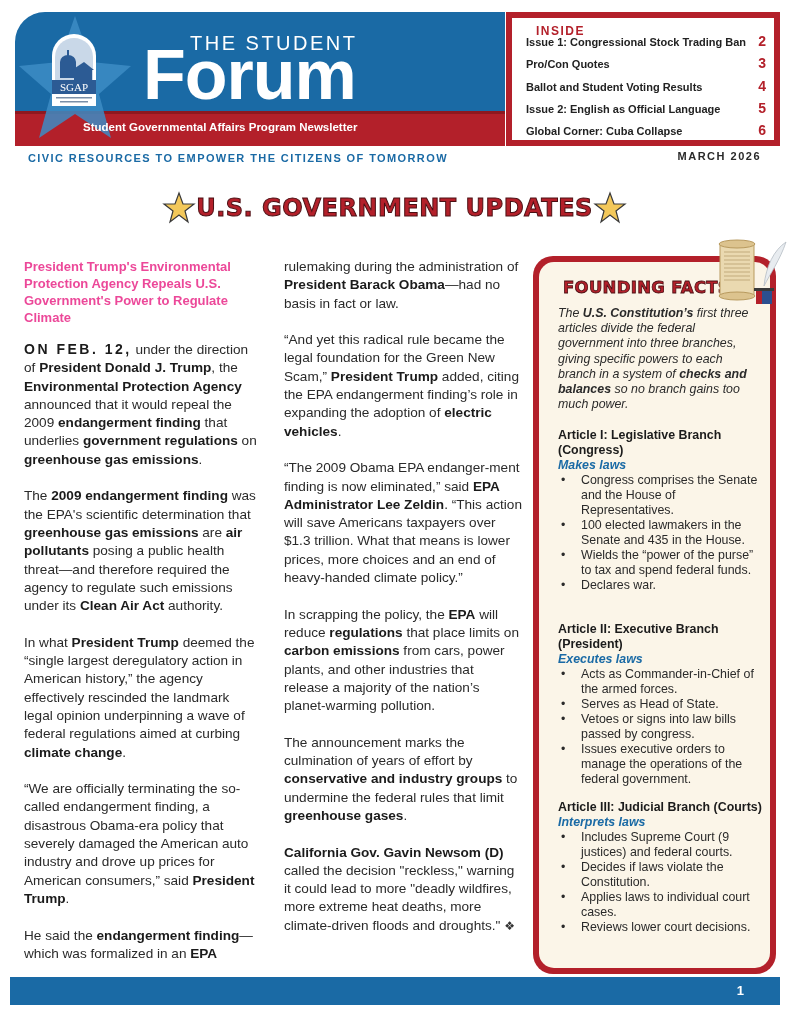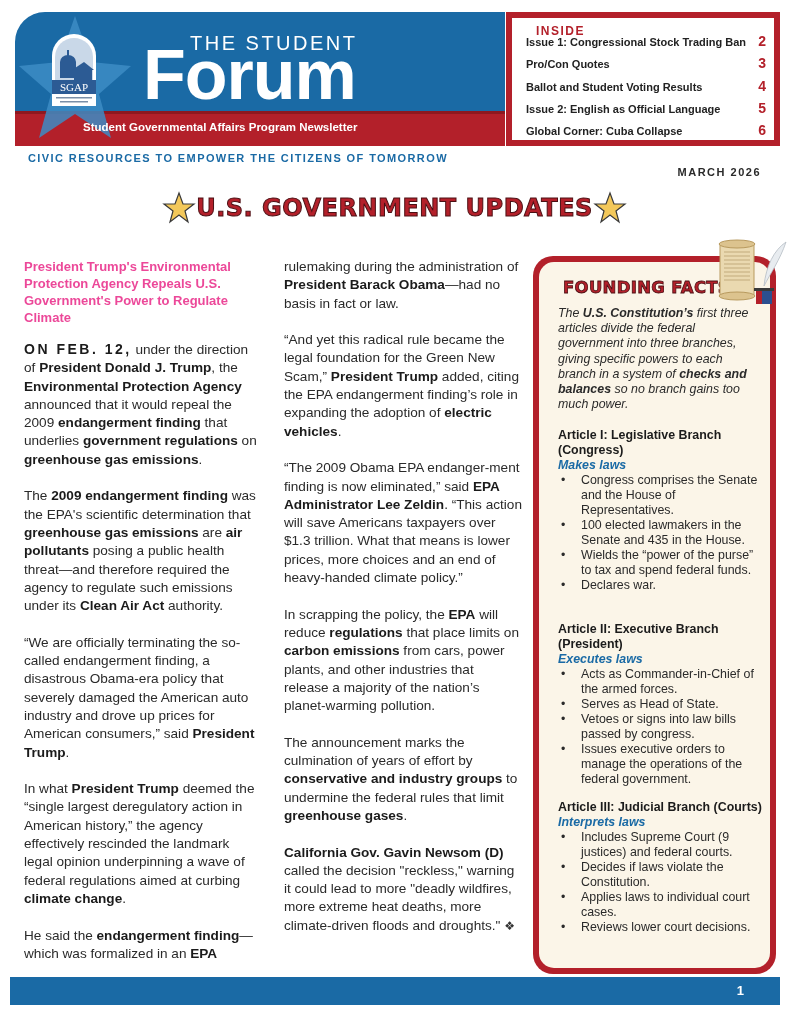--- a/index.html
+++ b/index.html
@@ -18,21 +18,21 @@
 
   
   .inside { position: absolute; left: 506px; top: 12px; width: 274px; height: 134px; background: #b3202a; }
   .inside-inner { position: absolute; left: 6px; top: 6px; width: 262px; height: 122px; background: #ffffff; }
   .inside-label { position: absolute; left: 12px; top: -10px; background: #fff; color: #b3202a; font-weight: bold; font-size: 12px; letter-spacing: 1.5px; padding: 0 12px 0 12px; margin-top: 16px; }
   .inside-list { position: absolute; left: 14px; top: 15px; width: 240px; }
   .inside-item { display: flex; justify-content: space-between; align-items: baseline; height: 22.3px; font-size: 11px; font-weight: bold; color: #222; }
   .inside-item .pg { color: #b3202a; font-size: 14px; font-weight: bold; }
 
   .civic { position: absolute; left: 28px; top: 152px; font-size: 11px; font-weight: bold; letter-spacing: 1.4px; color: #1a6aa5; }
-  .date { position: absolute; right: 28px; top: 166px; font-size: 11px; font-weight: bold; letter-spacing: 1.5px; color: #2a2a2a; }
+  .date { position: absolute; right: 28px; top: 150px; font-size: 11px; font-weight: bold; letter-spacing: 1.5px; color: #2a2a2a; }
 
   
   .section-head { position: absolute; left: 0; top: 188px; width: 789px; height: 40px; display: flex; justify-content: center; align-items: center; }
   .section-title { font-family: "DejaVu Sans", sans-serif; font-size: 24px; font-weight: bold; color: #b3202a; letter-spacing: 0.5px; -webkit-text-stroke: 1px #4a1014; }
   .star-icon { width: 34px; height: 34px; }
 
   
   .col { position: absolute; font-size: 13.6px; line-height: 18.3px; color: #2a2a2a; }
   .col1 { left: 24px; top: 258px; width: 234px; }
   .col2 { left: 284px; top: 258px; width: 238px; }
@@ -125,22 +125,22 @@
   <div class="section-title">U.S. GOVERNMENT UPDATES</div>
   <svg class="star-icon" viewBox="0 0 34 34">
     <polygon points="17,2 21,13 32,13 23,20 26,31 17,24 8,31 11,20 2,13 13,13" fill="#f3c85a" stroke="#3a3a3a" stroke-width="1.2"></polygon>
   </svg>
 </div>
 
 <div class="col col1">
   <p class="headline">President Trump's Environmental Protection Agency Repeals U.S. Government's Power to Regulate Climate</p>
   <p><span class="dateline">ON FEB. 12,</span><span> under the direction of </span><b>President Donald J. Trump</b><span>, the </span><b>Environmental Protection Agency</b><span> announced that it would repeal the 2009 </span><b>endangerment finding</b><span> that underlies </span><b>government regulations</b><span> on </span><b>greenhouse gas emissions</b><span>.</span></p>
   <p><span>The </span><b>2009 endangerment finding</b><span> was the EPA's scientific determination that </span><b>greenhouse gas emissions</b><span> are </span><b>air pollutants</b><span> posing a public health threat—and therefore required the agency to regulate such emissions under its </span><b>Clean Air Act</b><span> authority.</span></p>
+  <p><span>In what </span><b>President Trump</b><span> deemed the “single largest deregulatory action in American history,” the agency effectively rescinded the landmark legal opinion underpinning a wave of federal regulations aimed at curbing </span><b>climate change</b><span>.</span></p>
   <p><span>“We are officially terminating the so-called endangerment finding, a disastrous Obama-era policy that severely damaged the American auto industry and drove up prices for American consumers,” said </span><b>President Trump</b><span>.</span></p>
-  <p><span>In what </span><b>President Trump</b><span> deemed the “single largest deregulatory action in American history,” the agency effectively rescinded the landmark legal opinion underpinning a wave of federal regulations aimed at curbing </span><b>climate change</b><span>.</span></p>
   <p><span>He said the </span><b>endangerment finding</b><span>—which was formalized in an </span><b>EPA</b></p>
 </div>
 
 <div class="col col2">
   <p><span> rulemaking during the administration of </span><b>President Barack Obama</b><span>—had no basis in fact or law.</span></p>
   <p><span>“And yet this radical rule became the legal foundation for the Green New Scam,” </span><b>President Trump</b><span> added, citing the EPA endangerment finding’s role in expanding the adoption of </span><b>electric vehicles</b><span>.</span></p>
   <p><span>“The 2009 Obama EPA endanger-ment finding is now eliminated,” said </span><b>EPA Administrator Lee Zeldin</b><span>. “This action will save Americans taxpayers over $1.3 trillion. What that means is lower prices, more choices and an end of heavy-handed climate policy.”</span></p>
   <p><span>In scrapping the policy, the </span><b>EPA</b><span> will reduce </span><b>regulations</b><span> that place limits on </span><b>carbon emissions</b><span> from cars, power plants, and other industries that release a majority of the nation’s planet-warming pollution.</span></p>
   <p><span>The announcement marks the culmination of years of effort by </span><b>conservative and industry groups</b><span> to undermine the federal rules that limit </span><b>greenhouse gases</b><span>.</span></p>
   <p><b>California Gov. Gavin Newsom (D)</b><span> called the decision "reckless," warning it could lead to more "deadly wildfires, more extreme heat deaths, more climate-driven floods and droughts." </span><span class="end-mark">❖</span></p>

